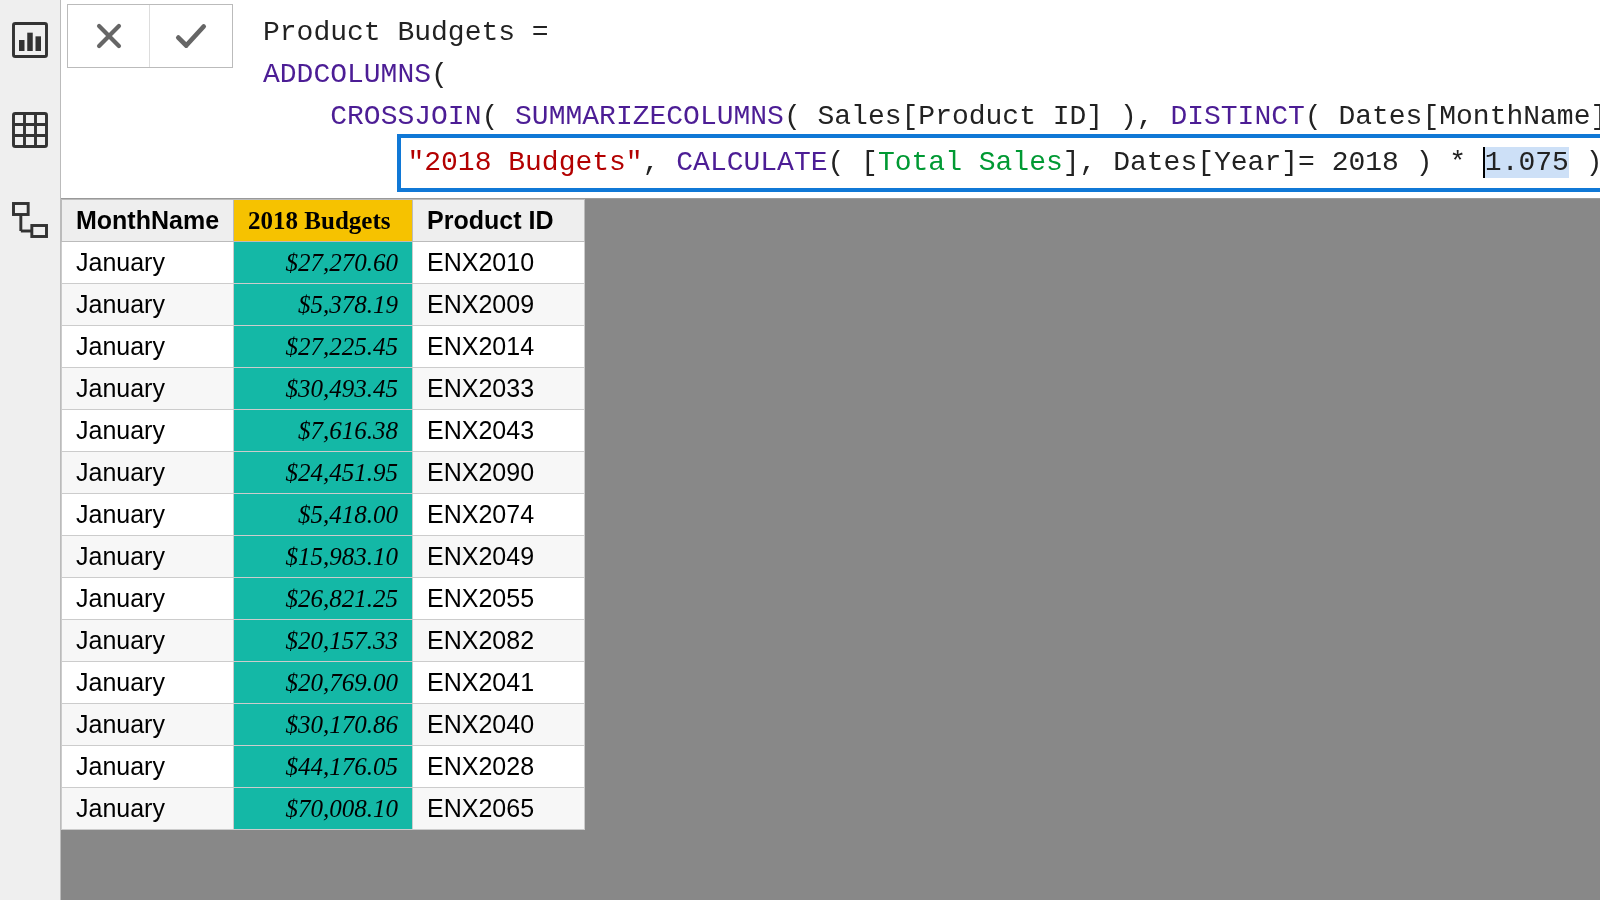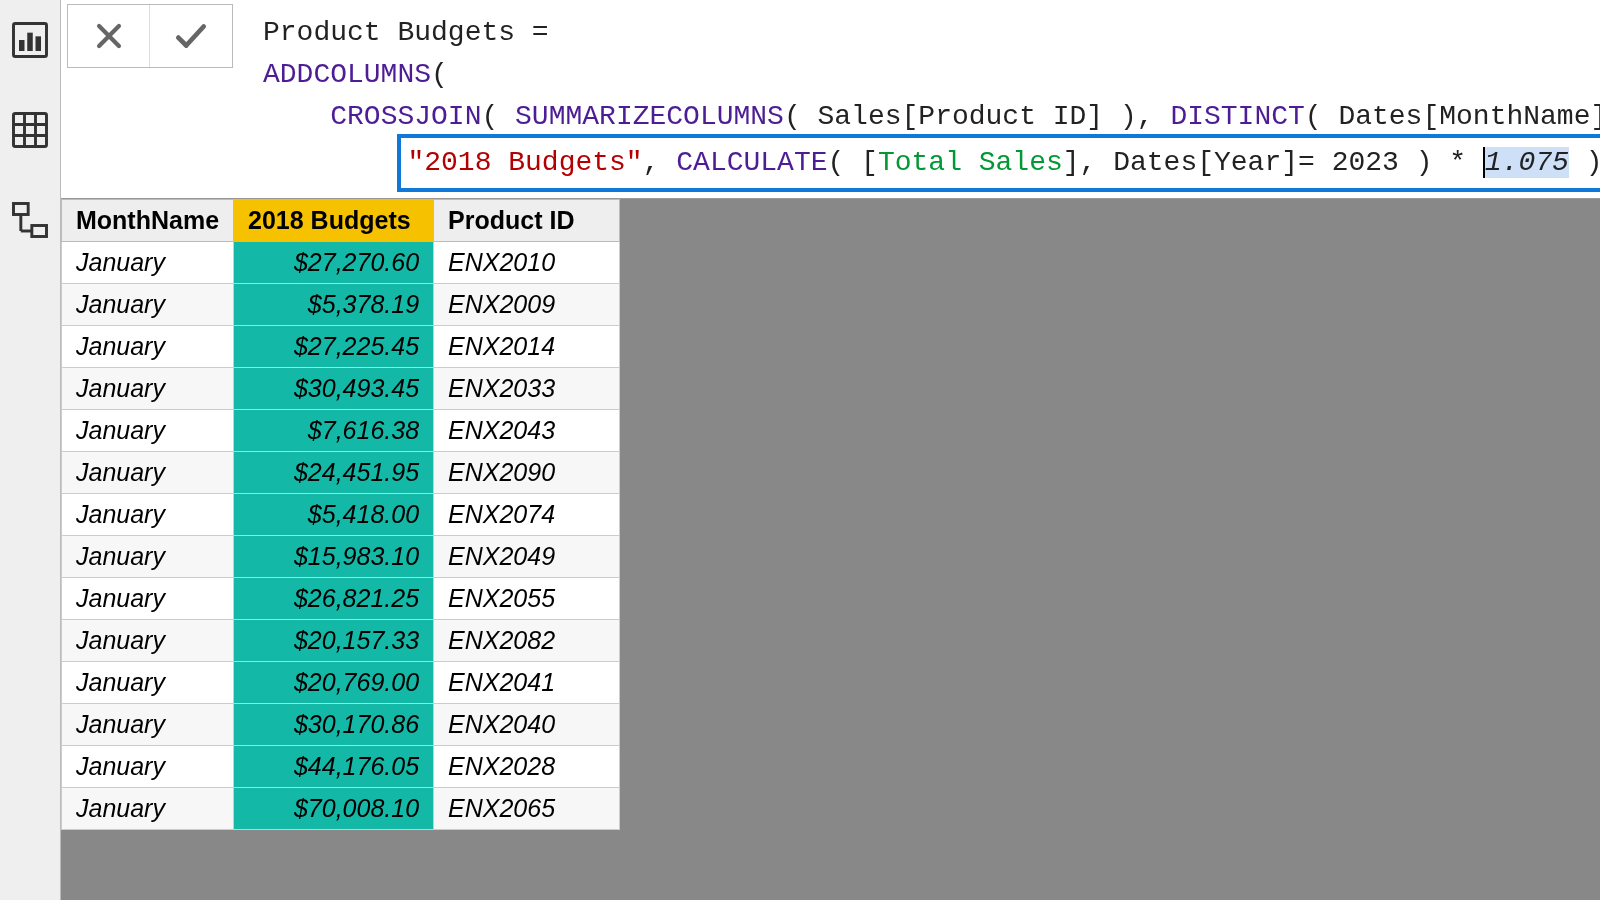--- a/index.html
+++ b/index.html
@@ -77,21 +77,20 @@
   .tok-col   { color: #009933; margin-top: 28px; }
   .highlight-box {
     display: inline-block;
     border: 4px solid #1078d6;
     padding: 4px 6px;
     margin: -4px 0;
     position: relative;
   }
   .sel-num {
     background: #cde0f7;
-    font-style: italic;
   }
   .caret {
     border-left: 2px solid #000;
   }
   .grid-area {
     flex: 1;
     overflow: hidden;
     padding: 0;
     background: #888;
   }
@@ -108,35 +107,34 @@
     font-weight: 600;
   }
   table.data th.sel {
     background: #f6c200;
   }
   table.data td {
     padding: 6px 14px;
     border: 1px solid #ccc;
     background: #fff;
     white-space: nowrap;
-    font-style: italic;
   }
   table.data td.numcell {
     text-align: right;
     font-style: italic;
     background: #14b8a6;
   }
   table.data td.monthcell {
     background: #fff;
   }
   table.data tbody tr:nth-child(even) td.monthcell { background: #f7f7f7; }
   table.data tbody tr:nth-child(even) td.idcell    { background: #f7f7f7; }
   .col-month { width: 162px; }
-  .col-bud   { width: 200px; }
-  .col-id    { width: 186px; }
+  .col-bud   { width: 179px; font-family: Liberation Serif, serif; }
+  .col-id    { width: 172px; }
 </style>
 </head>
 <body>
 
 <div class="nav-rail">
   <div class="nav-icon">
     <svg width="44" height="44" viewBox="0 0 24 24" fill="none" stroke="#333" stroke-width="1.6">
       <rect x="3" y="3" width="18" height="18" rx="1"></rect>
       <rect x="6" y="12" width="3" height="6" fill="#333" stroke="none"></rect>
       <rect x="10.5" y="8" width="3" height="10" fill="#333" stroke="none"></rect>
@@ -174,21 +172,21 @@
       </div>
       <div class="formula-btn">
         <svg width="38" height="38" viewBox="0 0 24 24" stroke="#666" stroke-width="3" fill="none" stroke-linecap="round" stroke-linejoin="round">
           <polyline points="4,13 9,18 20,6"></polyline>
         </svg>
       </div>
     </div>
     <div class="formula-text"><span>Product Budgets = </span>
 <span class="tok-fn">ADDCOLUMNS</span><span>(</span>
     <span class="tok-fn">CROSSJOIN</span><span>( </span><span class="tok-fn">SUMMARIZECOLUMNS</span><span>( Sales[Product ID] ), </span><span class="tok-fn">DISTINCT</span><span>( Dates[MonthName] ) ),</span>
-        <span class="highlight-box"><span class="tok-str">"2018 Budgets"</span><span>, </span><span class="tok-fn">CALCULATE</span><span>( [</span><span class="tok-col">Total Sales</span><span>], Dates[Year]= 2023 ) * </span><span class="caret"></span><span class="sel-num">1.075</span><span> )</span></span></div>
+        <span class="highlight-box"><span class="tok-str">"2018 Budgets"</span><span>, </span><span class="tok-fn">CALCULATE</span><span>( [</span><span class="tok-col">Total Sales</span><span>], Dates[Year]= 2018 ) * </span><span class="caret"></span><span class="sel-num">1.075</span><span> )</span></span></div>
   </div>
 
   <div class="grid-area">
     <table class="data">
       <thead>
         <tr>
           <th class="col-month">MonthName</th>
           <th class="col-bud sel">2018 Budgets</th>
           <th class="col-id">Product ID</th>
         </tr>

